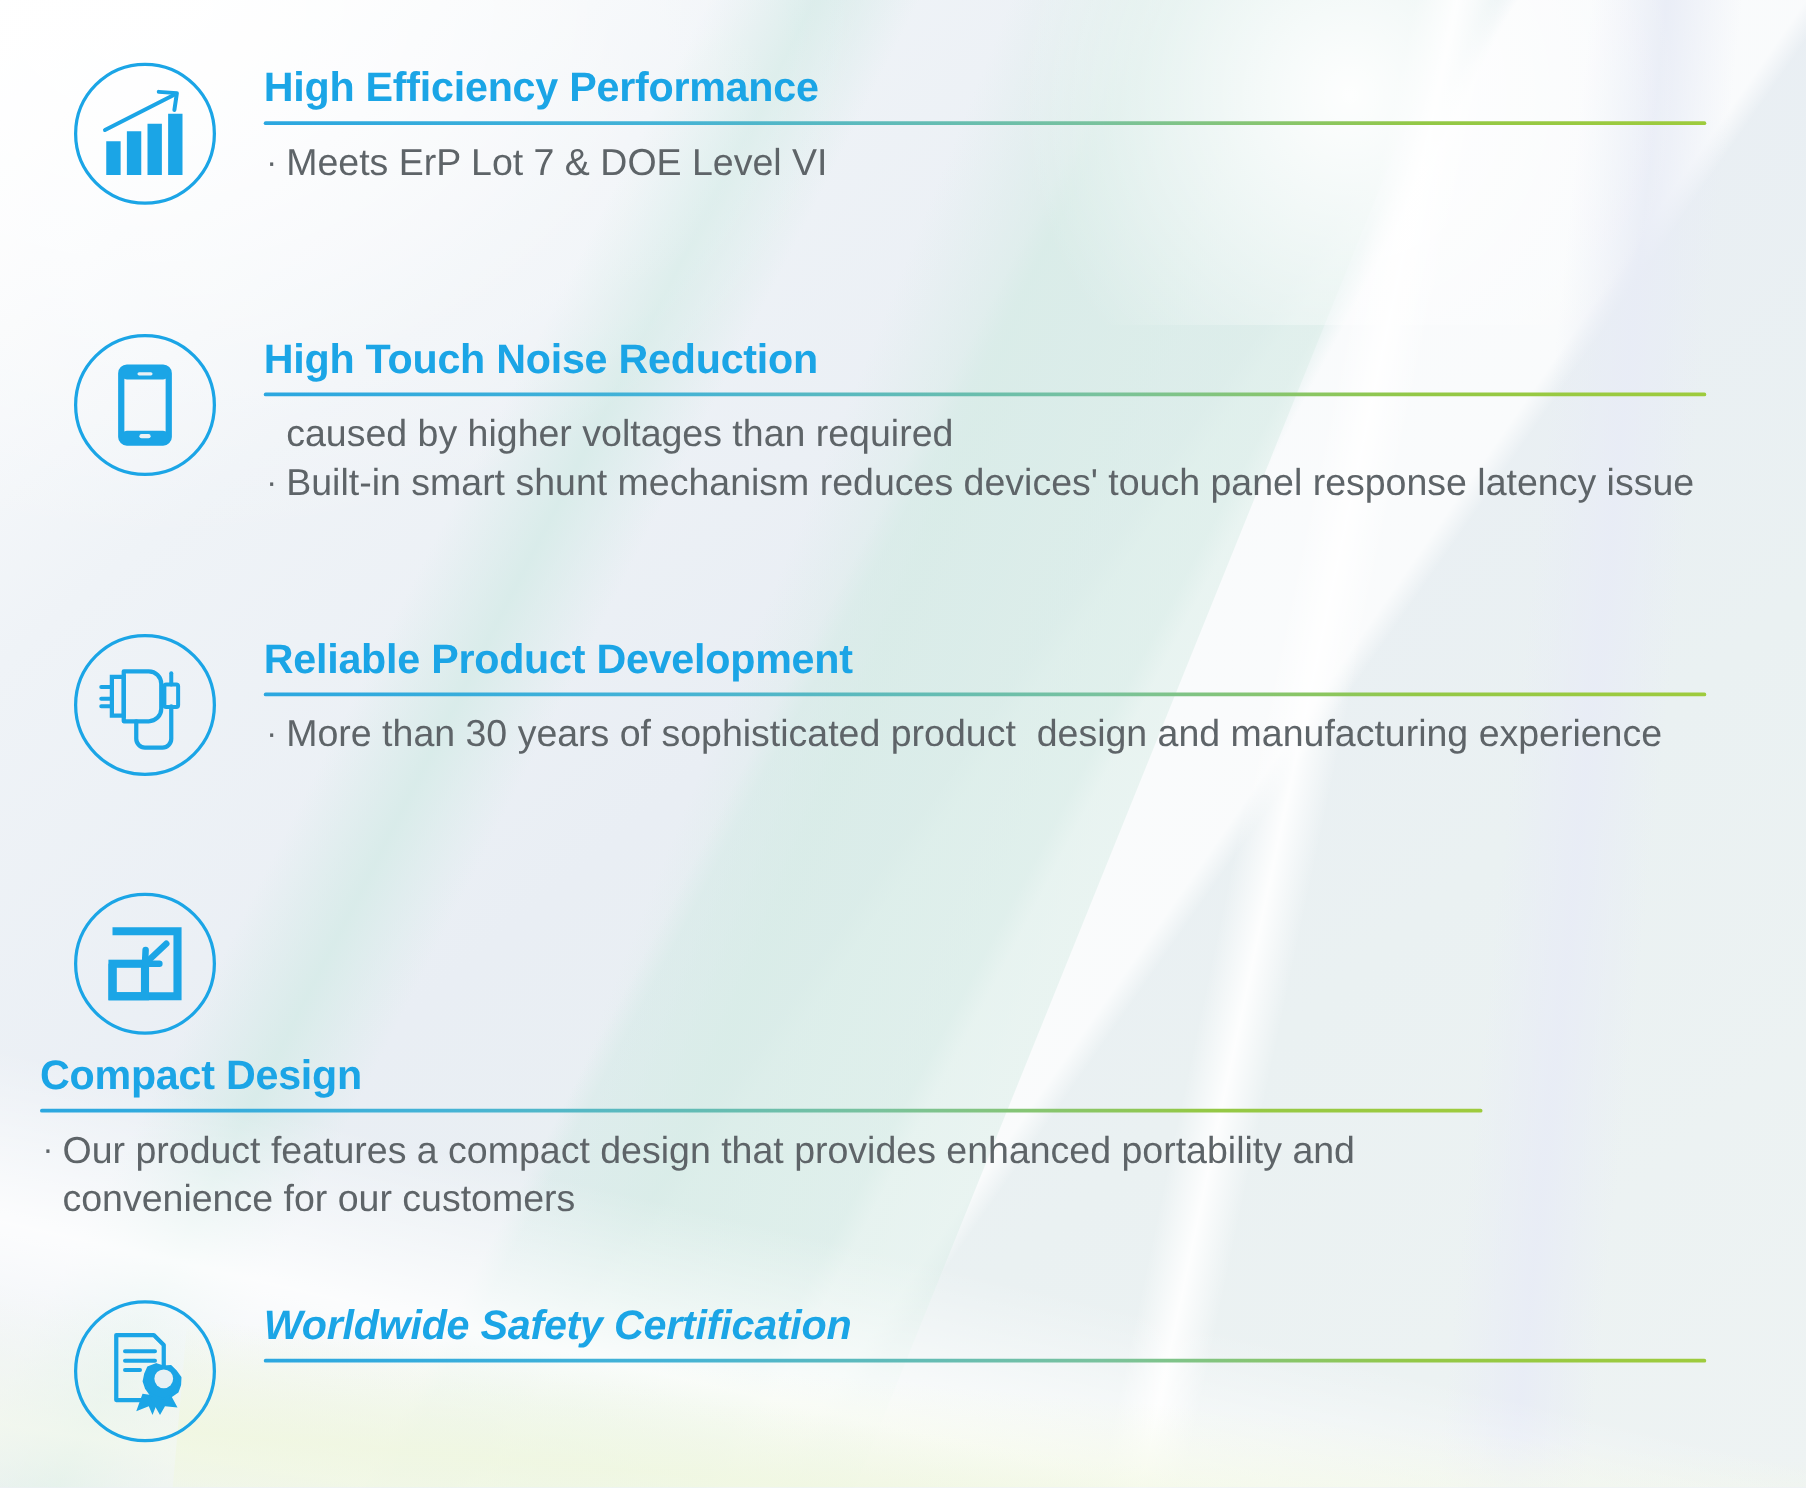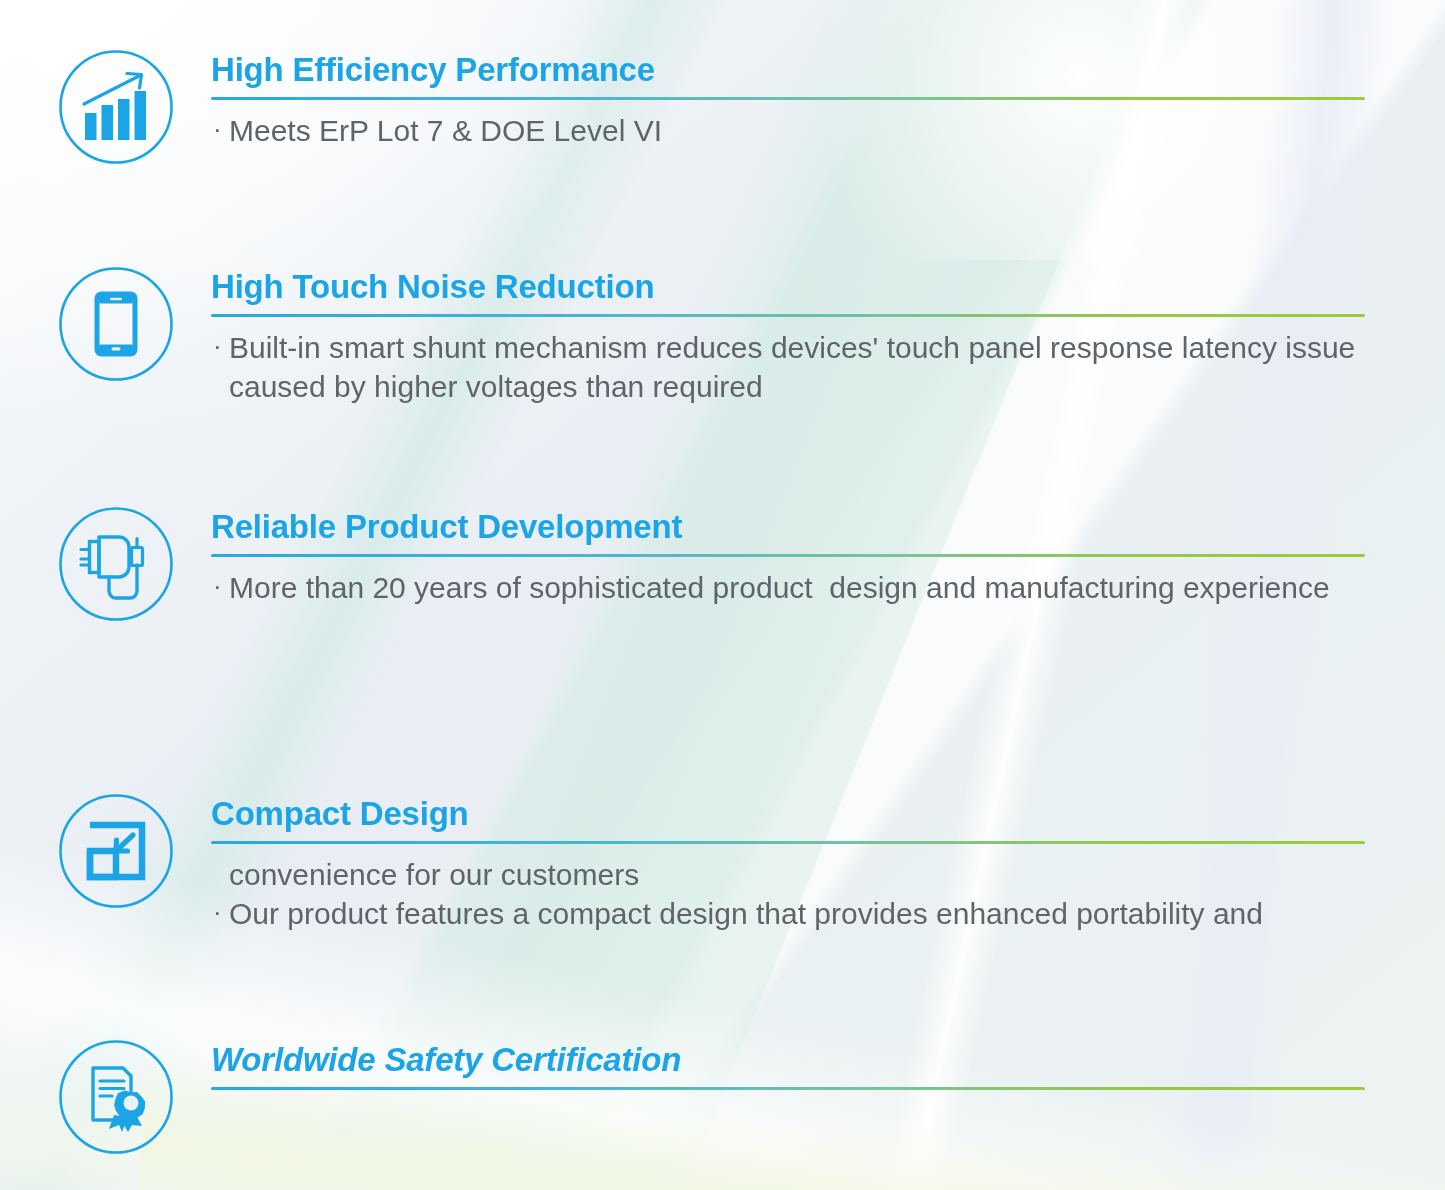--- a/index.html
+++ b/index.html
@@ -157,21 +157,21 @@
   }
   .bullet.cont {
     padding-left: 18px;
   }
   .bullet.cont::before { content: ""; }
 
   
   #row-0 { top: 48px; }
   #row-1 { top: 265px; }
   #row-2 { top: 505px; }
-  #row-3 { top: 792px; }
+  #row-3 { top: 712px; flex-direction: column; }
   #row-4 { top: 1038px; font-style: italic; }
 </style>
 </head>
 <body>
 
 <div id="page">
 
   <div class="bg-layer">
     <div class="streak streak-b"></div>
     <div class="streak streak-a"></div>
@@ -215,63 +215,63 @@
           <rect x="40" y="29" width="38" height="9.5" rx="4.5" ry="4.5" fill="#1ba5e6"></rect>
           <rect x="40" y="79.5" width="38" height="9.5" rx="4.5" ry="4.5" fill="#1ba5e6"></rect>
           <rect x="53" y="32.7" width="12" height="2.6" rx="1.3" fill="#eaf1f5"></rect>
           <rect x="54.5" y="82.2" width="9" height="3.4" rx="1.7" fill="#eaf1f5"></rect>
         </svg>
       </div>
       <div class="feature-body">
         <div class="feature-title">High Touch Noise Reduction</div>
         <div class="divider"></div>
         <ul class="bullets">
+          <li class="bullet cont">caused by higher voltages than required</li>
           <li class="bullet">Built-in smart shunt mechanism reduces devices' touch panel response latency issue</li>
-          <li class="bullet cont">caused by higher voltages than required</li>
         </ul>
       </div>
     </div>
 
     <div class="feature-row" id="row-2">
       <div class="icon-wrap">
         <svg class="icon-circle" viewBox="0 0 118 118">
           <circle cx="59" cy="59" r="55.5" fill="none" stroke="#1ba5e6" stroke-width="2.6"></circle>
           <path d="M42 32 h20 a10 10 0 0 1 10 10 v20 a10 10 0 0 1 -10 10 h-20 z" fill="none" stroke="#1ba5e6" stroke-width="3.4" stroke-linejoin="round"></path>
           <rect x="32.5" y="36.5" width="9.5" height="31" fill="none" stroke="#1ba5e6" stroke-width="3.4"></rect>
           <path d="M24 44.5 h8.5 M24 54 h8.5 M24 60 h8.5" fill="none" stroke="#1ba5e6" stroke-width="3.2" stroke-linecap="round"></path>
           <path d="M52 72 v14 a7 7 0 0 0 7 7 h14 a7 7 0 0 0 7 -7 v-26" fill="none" stroke="#1ba5e6" stroke-width="3.4" stroke-linecap="round" stroke-linejoin="round"></path>
           <rect x="74.5" y="42.5" width="11" height="18" rx="1.5" fill="none" stroke="#1ba5e6" stroke-width="3.2"></rect>
           <path d="M80 42.5 v-9" fill="none" stroke="#1ba5e6" stroke-width="3.2" stroke-linecap="round"></path>
         </svg>
       </div>
       <div class="feature-body">
         <div class="feature-title">Reliable Product Development</div>
         <div class="divider"></div>
         <ul class="bullets">
-          <li class="bullet">More than 20 years of sophisticated product  design and manufacturing experience</li>
+          <li class="bullet">More than 30 years of sophisticated product  design and manufacturing experience</li>
         </ul>
       </div>
     </div>
 
     <div class="feature-row" id="row-3">
       <div class="icon-wrap">
         <svg class="icon-circle" viewBox="0 0 118 118">
           <circle cx="59" cy="59" r="55.5" fill="none" stroke="#1ba5e6" stroke-width="2.6"></circle>
           <path d="M33 33 h52 v52 h-52 v-26" fill="none" stroke="#1ba5e6" stroke-width="6.5" stroke-linejoin="miter"></path>
           <rect x="33" y="59" width="26" height="26" fill="none" stroke="#1ba5e6" stroke-width="6.5"></rect>
           <path d="M59 59 L76 43" fill="none" stroke="#1ba5e6" stroke-width="5.2" stroke-linecap="round"></path>
           <path d="M59 59 L59.5 48 M59 59 L70.5 59" fill="none" stroke="#1ba5e6" stroke-width="5.2" stroke-linecap="round"></path>
         </svg>
       </div>
       <div class="feature-body">
         <div class="feature-title">Compact Design</div>
         <div class="divider"></div>
         <ul class="bullets">
+          <li class="bullet">Our product features a compact design that provides enhanced portability and</li>
           <li class="bullet cont">convenience for our customers</li>
-          <li class="bullet">Our product features a compact design that provides enhanced portability and</li>
         </ul>
       </div>
     </div>
 
     <div class="feature-row" id="row-4">
       <div class="icon-wrap">
         <svg class="icon-circle" viewBox="0 0 118 118">
           <circle cx="59" cy="59" r="55.5" fill="none" stroke="#1ba5e6" stroke-width="2.6"></circle>
           <path d="M36 30 h30 l8 8 v44 h-38 z" fill="none" stroke="#1ba5e6" stroke-width="3.4" stroke-linejoin="round"></path>
           <path d="M43 43 h24 M43 50.5 h24 M43 58 h12" fill="none" stroke="#1ba5e6" stroke-width="3.2" stroke-linecap="round"></path>

